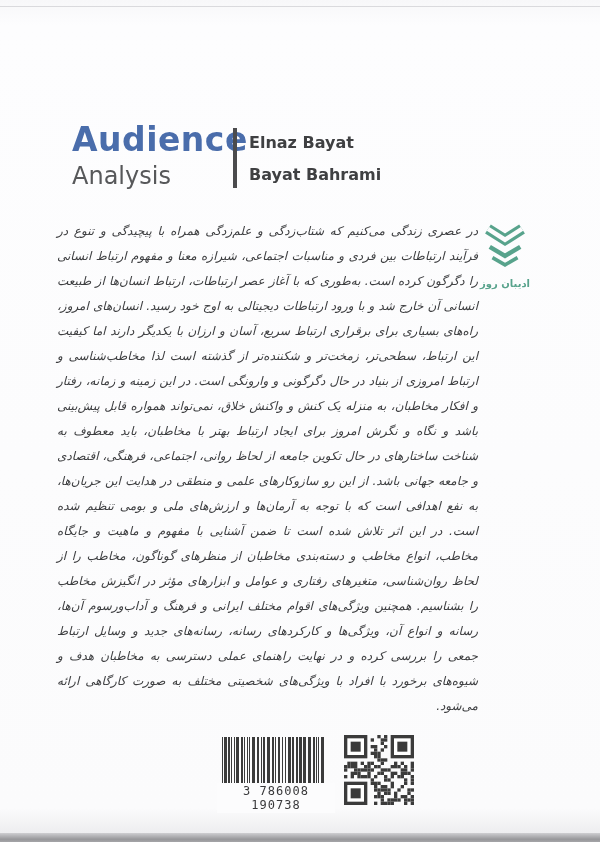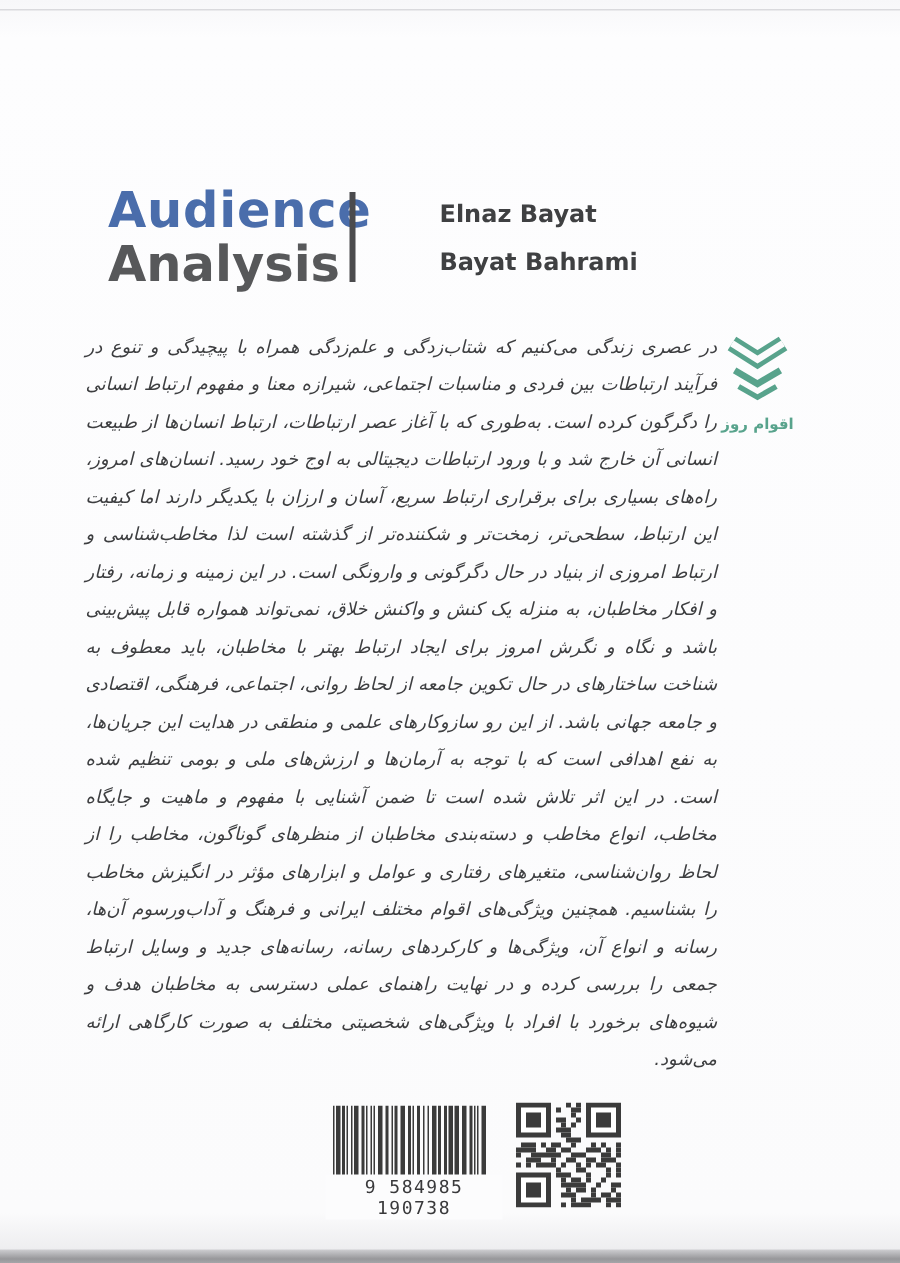--- a/index.html
+++ b/index.html
@@ -6,23 +6,23 @@
   .cover{
     position:relative;width:600px;height:842px;overflow:hidden;
     font-family:"DejaVu Sans",sans-serif;
     background:linear-gradient(180deg,#f7f7f9 0%,#fdfdfe 3%,#fcfcfd 55%,#fbfbfc 96%,#ededef 99%);
   }
   .edge-top{position:absolute;left:0;top:6px;width:100%;height:1px;background:rgba(160,160,165,.35);}
   
   .title-block{position:absolute;left:72px;top:122px;display:flex;align-items:center;}
   .title-left{width:161px;}
   .title-line1{font-size:33px;font-weight:800;letter-spacing:.5px;color:var(--title-blue,#4a6dab);line-height:36px;}
-  .title-line2{font-size:33px;font-weight:700;color:var(--title-gray,#57585a);line-height:36px;}
+  .title-line2{font-size:24px;font-weight:400;color:var(--title-gray,#57585a);line-height:36px;}
   .title-divider{width:4px;height:60px;background:#4b4b4d;margin:0 12px 0 0;}
-  .authors{display:flex;flex-direction:column;justify-content:flex-start;gap:13px;margin-left:44px;}
+  .authors{display:flex;flex-direction:column;justify-content:flex-start;gap:13px;}
   .author-name{font-size:16px;font-weight:600;color:var(--author-gray,#3f4042);line-height:19px;}
   
   .publisher-logo{position:absolute;left:480px;top:220px;width:50px;text-align:center;}
   .logo-caption{margin-top:2px;font-size:10px;font-weight:700;color:var(--logo-green,#58a38c);white-space:nowrap;}
   
   .description{
     position:absolute;left:57px;top:219px;width:421px;
     direction:rtl;text-align:justify;
     font-size:12px;line-height:25px;color:var(--body-text,#3d3e40);font-style:italic;
   }
@@ -58,28 +58,28 @@
     </div>
   </div>
 
   <div class="publisher-logo">
     <svg viewBox="0 0 46 58" width="46" height="52">
       <polyline points="4,10 23,22 42,10" fill="none" stroke="#58a38c" stroke-width="12"></polyline>
       <polyline points="4,10 23,22 42,10" fill="none" stroke="#fcfcfd" stroke-width="5"></polyline>
       <polyline points="6,30 23,40 40,30" fill="none" stroke="#58a38c" stroke-width="5"></polyline>
       <polyline points="9,42 23,50 37,42" fill="none" stroke="#58a38c" stroke-width="4"></polyline>
     </svg>
-    <div class="logo-caption">اقوام روز</div>
+    <div class="logo-caption">ادیبان روز</div>
   </div>
 
   <div class="description" dir="rtl">در عصری زندگی می‌کنیم که شتاب‌زدگی و علم‌زدگی همراه با پیچیدگی و تنوع در فرآیند ارتباطات بین فردی و مناسبات اجتماعی، شیرازه معنا و مفهوم ارتباط انسانی را دگرگون کرده است. به‌طوری که با آغاز عصر ارتباطات، ارتباط انسان‌ها از طبیعت انسانی آن خارج شد و با ورود ارتباطات دیجیتالی به اوج خود رسید. انسان‌های امروز، راه‌های بسیاری برای برقراری ارتباط سریع، آسان و ارزان با یکدیگر دارند اما کیفیت این ارتباط، سطحی‌تر، زمخت‌تر و شکننده‌تر از گذشته است لذا مخاطب‌شناسی و ارتباط امروزی از بنیاد در حال دگرگونی و وارونگی است. در این زمینه و زمانه، رفتار و افکار مخاطبان، به منزله یک کنش و واکنش خلاق، نمی‌تواند همواره قابل پیش‌بینی باشد و نگاه و نگرش امروز برای ایجاد ارتباط بهتر با مخاطبان، باید معطوف به شناخت ساختارهای در حال تکوین جامعه از لحاظ روانی، اجتماعی، فرهنگی، اقتصادی و جامعه جهانی باشد. از این رو سازوکارهای علمی و منطقی در هدایت این جریان‌ها، به نفع اهدافی است که با توجه به آرمان‌ها و ارزش‌های ملی و بومی تنظیم شده است. در این اثر تلاش شده است تا ضمن آشنایی با مفهوم و ماهیت و جایگاه مخاطب، انواع مخاطب و دسته‌بندی مخاطبان از منظرهای گوناگون، مخاطب را از لحاظ روان‌شناسی، متغیرهای رفتاری و عوامل و ابزارهای مؤثر در انگیزش مخاطب را بشناسیم. همچنین ویژگی‌های اقوام مختلف ایرانی و فرهنگ و آداب‌ورسوم آن‌ها، رسانه و انواع آن، ویژگی‌ها و کارکردهای رسانه، رسانه‌های جدید و وسایل ارتباط جمعی را بررسی کرده و در نهایت راهنمای عملی دسترسی به مخاطبان هدف و شیوه‌های برخورد با افراد با ویژگی‌های شخصیتی مختلف به صورت کارگاهی ارائه می‌شود.</div>
 
   <div class="barcode">
     <div class="barcode-bars" id="barcode-bars"><i style="width:1px;margin-right:1px"></i><i style="width:3px;margin-right:1px"></i><i style="width:2px;margin-right:1px"></i><i style="width:1px;margin-right:2px"></i><i style="width:1px;margin-right:1px"></i><i style="width:3px;margin-right:2px"></i><i style="width:2px;margin-right:1px"></i><i style="width:1px;margin-right:2px"></i><i style="width:1px;margin-right:1px"></i><i style="width:1px;margin-right:2px"></i><i style="width:3px;margin-right:2px"></i><i style="width:2px;margin-right:2px"></i><i style="width:1px;margin-right:1px"></i><i style="width:2px;margin-right:2px"></i><i style="width:3px;margin-right:2px"></i><i style="width:2px;margin-right:1px"></i><i style="width:1px;margin-right:2px"></i><i style="width:2px;margin-right:2px"></i><i style="width:1px;margin-right:2px"></i><i style="width:1px;margin-right:2px"></i><i style="width:3px;margin-right:1px"></i><i style="width:2px;margin-right:2px"></i><i style="width:2px;margin-right:1px"></i><i style="width:3px;margin-right:1px"></i><i style="width:3px;margin-right:2px"></i><i style="width:3px;margin-right:2px"></i><i style="width:2px;margin-right:1px"></i><i style="width:1px;margin-right:1px"></i><i style="width:1px;margin-right:2px"></i><i style="width:3px;margin-right:1px"></i></div>
-    <div class="barcode-digits">9 584985 190738</div>
+    <div class="barcode-digits">3 786008 190738</div>
   </div>
 
   <svg class="qr" id="qr" width="70" height="70" viewBox="0 0 70 70">
       <rect x="33.333333333333336" y="0" width="3.3333333333333335" height="3.3333333333333335" fill="#3b3b3b"></rect>
       <rect x="40" y="0" width="3.3333333333333335" height="3.3333333333333335" fill="#3b3b3b"></rect>
       <rect x="26.666666666666668" y="3.3333333333333335" width="3.3333333333333335" height="3.3333333333333335" fill="#3b3b3b"></rect>
       <rect x="36.66666666666667" y="3.3333333333333335" width="3.3333333333333335" height="3.3333333333333335" fill="#3b3b3b"></rect>
       <rect x="40" y="3.3333333333333335" width="3.3333333333333335" height="3.3333333333333335" fill="#3b3b3b"></rect>
       <rect x="36.66666666666667" y="6.666666666666667" width="3.3333333333333335" height="3.3333333333333335" fill="#3b3b3b"></rect>
       <rect x="26.666666666666668" y="10" width="3.3333333333333335" height="3.3333333333333335" fill="#3b3b3b"></rect>

